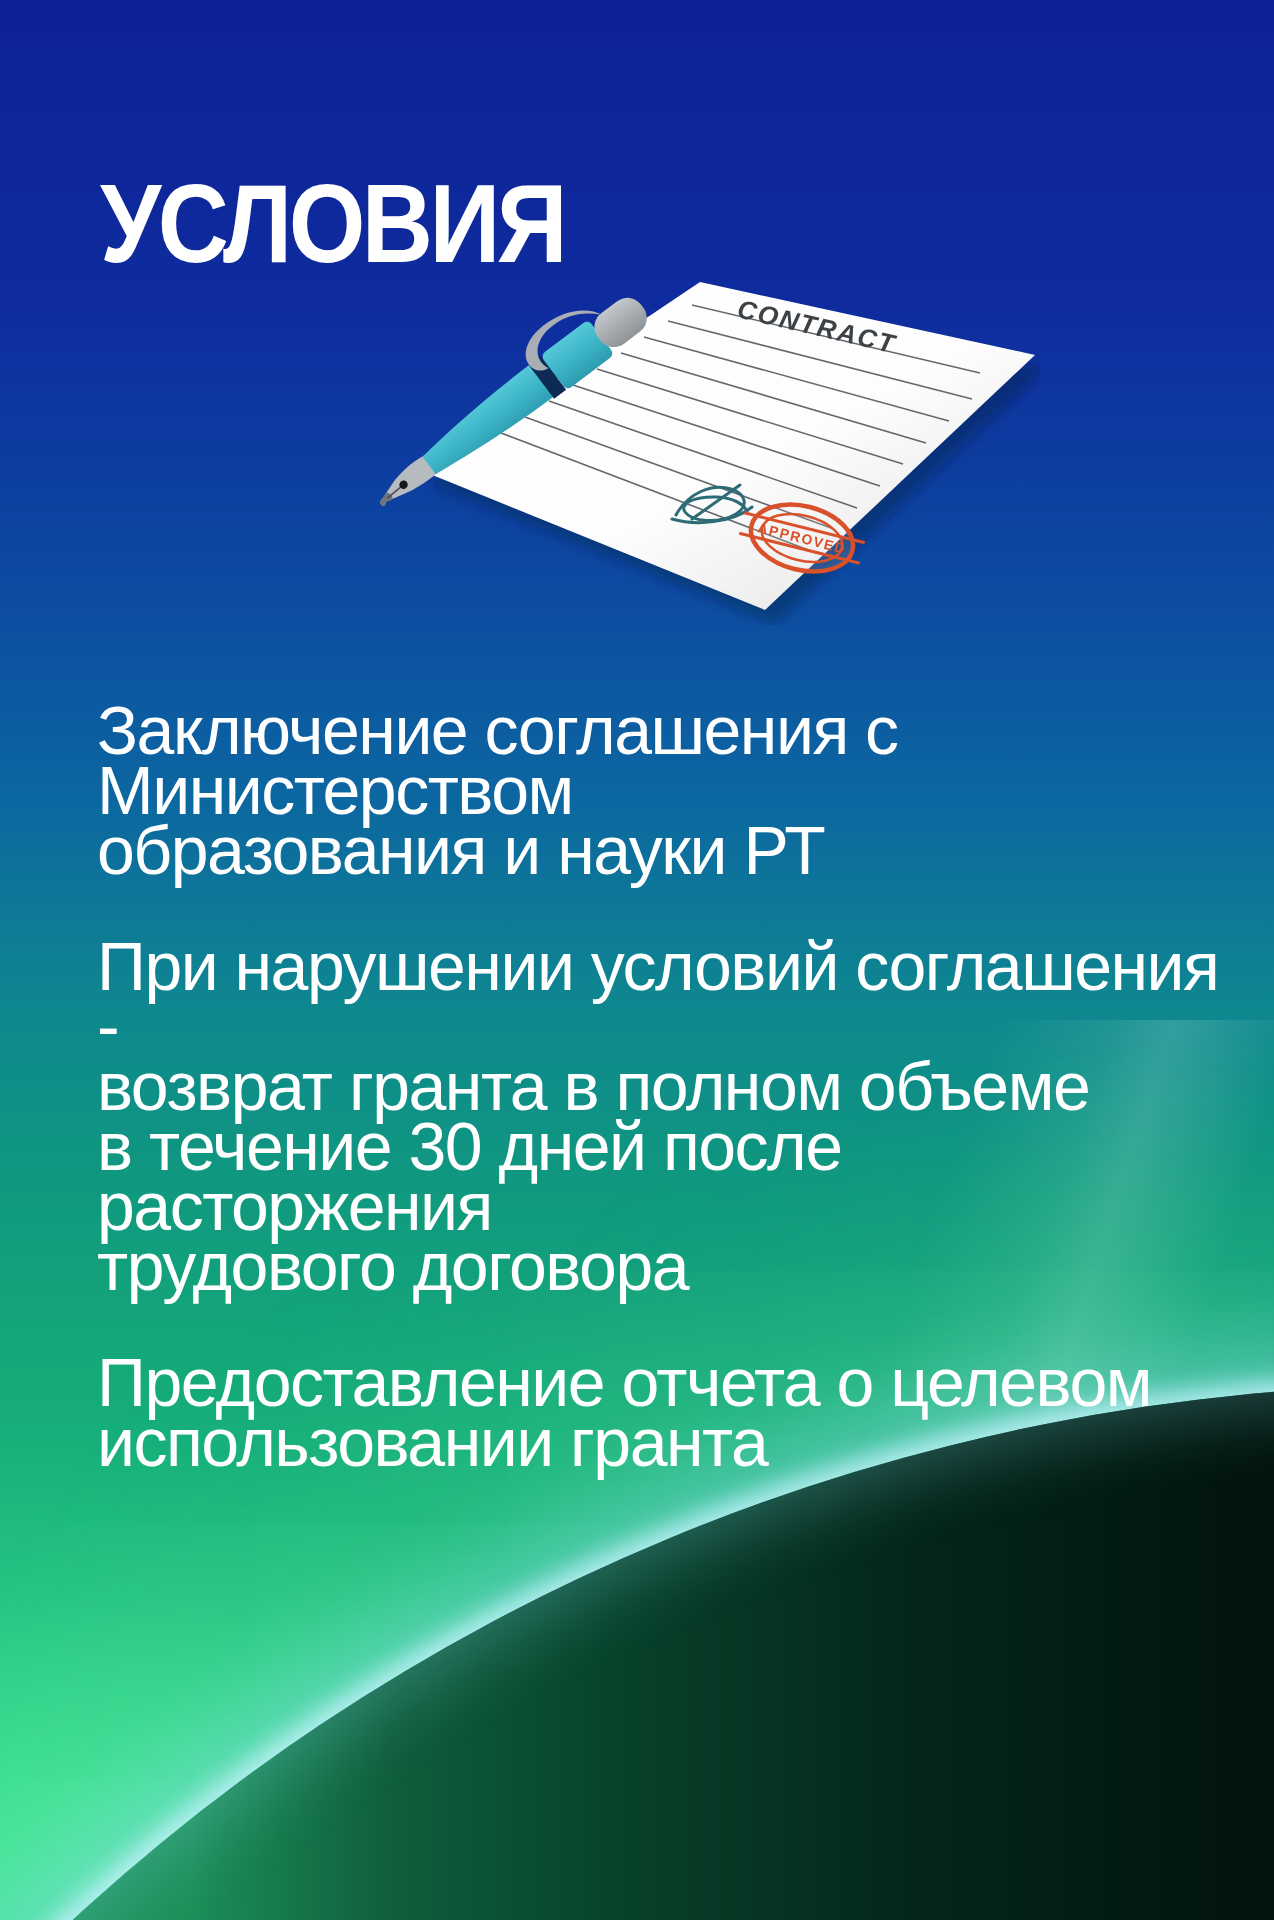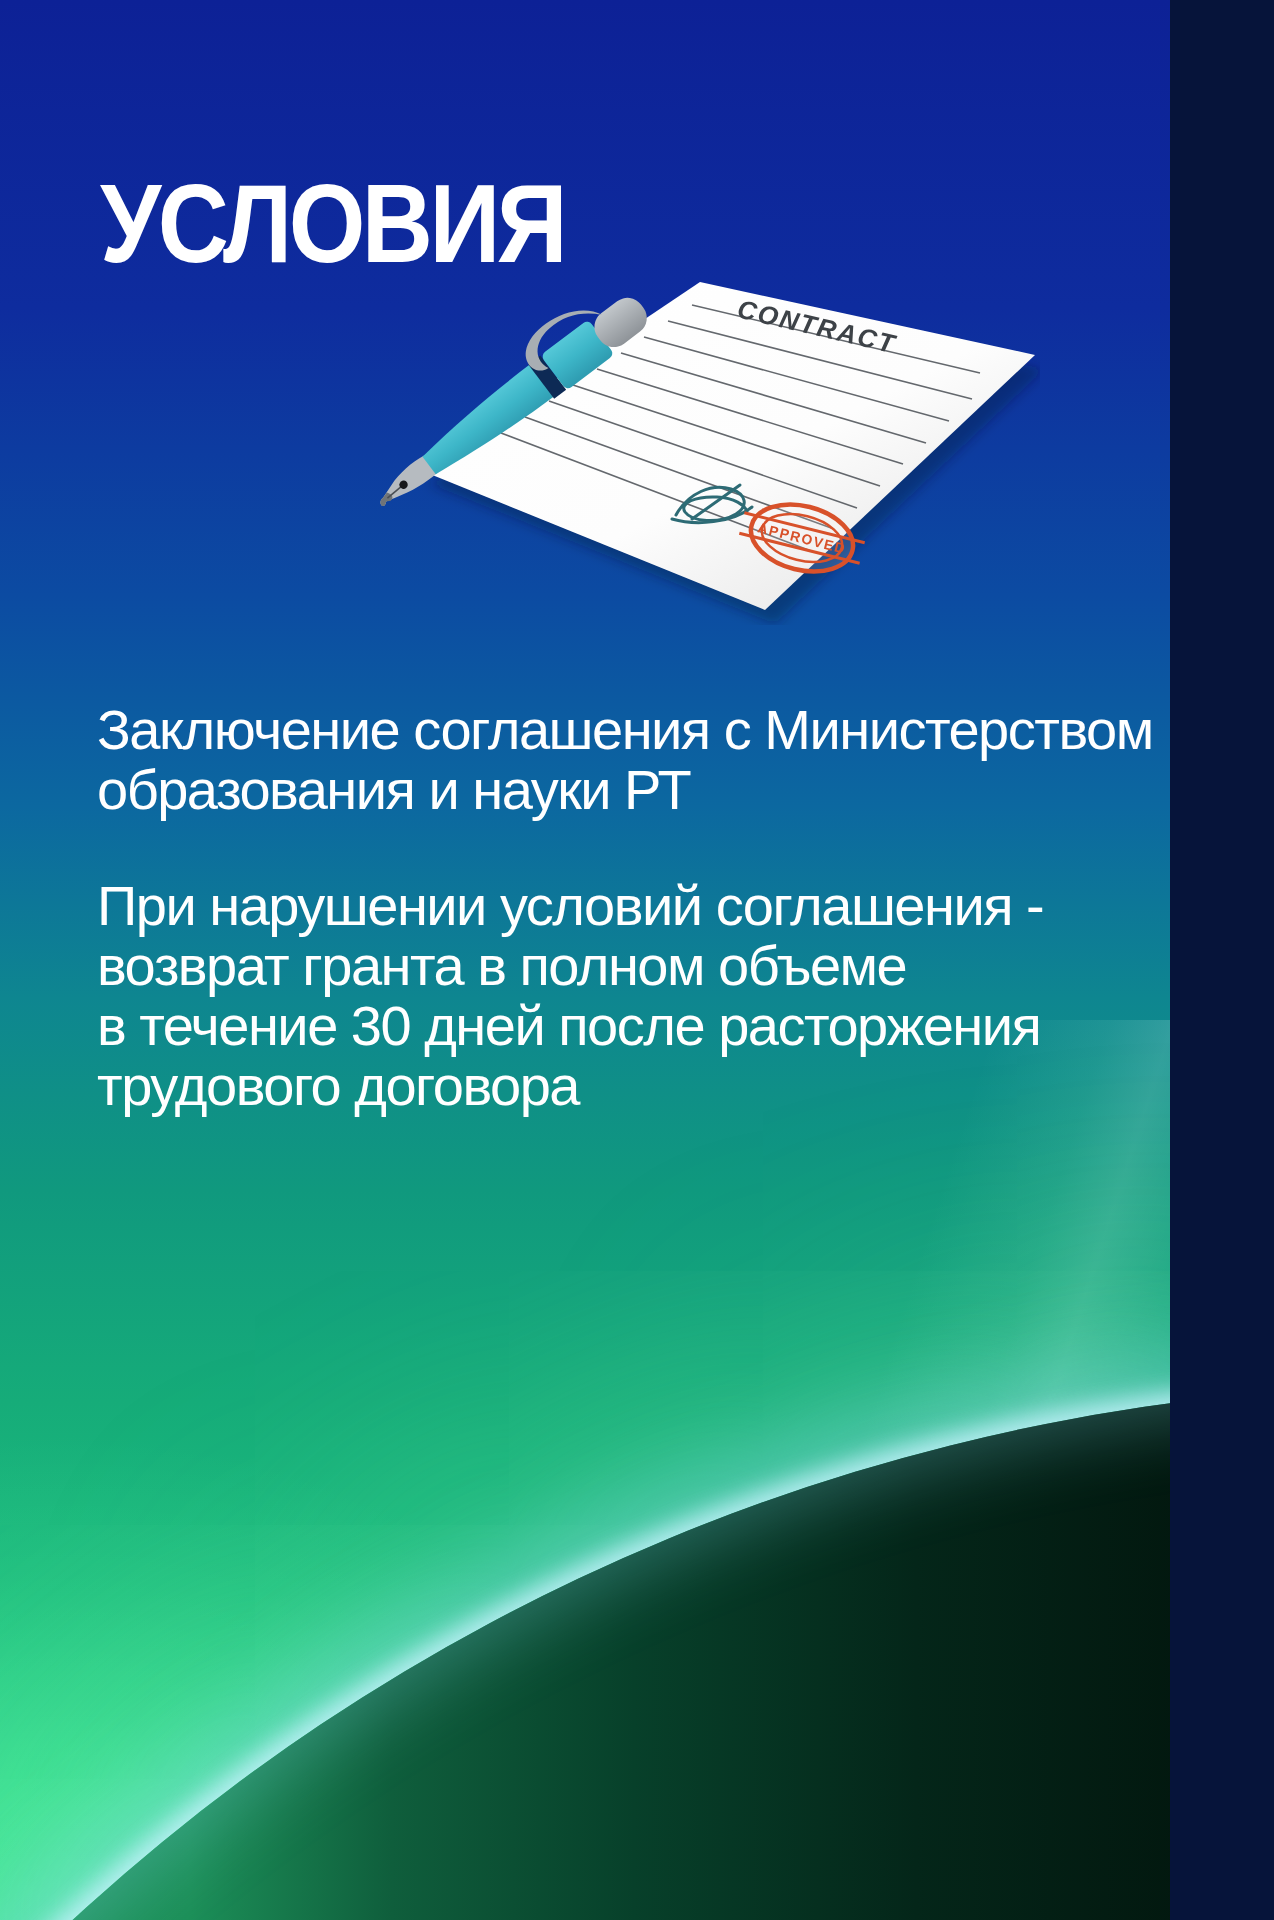--- a/index.html
+++ b/index.html
@@ -1,18 +1,18 @@
 <!DOCTYPE html>
 <html style="--bg-top: #0d2196; --bg-blue: #0c4ba2; --bg-teal: #0e8690; --bg-green: #1cbd7d; --bg-bright-green: #2ed88c; --text: #ffffff; --pen-teal: #35afc4; --stamp-orange: #d8512a; --signature: #2d6b75; --paper: #ffffff; --contract-ink: #3d4247;"><head>
 <meta charset="utf-8">
 <style>
   html,body { margin:0; padding:0; background:#06143a; }
   .slide {
     position:relative;
-    width:1170px; height:1920px;
+    width:1274px; height:1920px;
     overflow:hidden;
     font-family:"Liberation Sans","DejaVu Sans",sans-serif;
   }
   
   .bg {
     position:absolute; inset:0; z-index:0;
     background:
       radial-gradient(ellipse 950px 720px at 6% 98%, rgba(110,255,170,0.30), rgba(110,255,170,0) 62%),
       linear-gradient(180deg,
         var(--bg-top,#0d2196) 0%,
@@ -53,21 +53,21 @@
     position:absolute; left:100px; top:168px; z-index:5; margin:0;
     font-size:112px; font-weight:700; line-height:1;
     letter-spacing:-4px; color:var(--text,#ffffff);
     transform:scaleX(0.88); transform-origin:left top;
     white-space:nowrap;
   }
   .illus { position:absolute; left:340px; top:235px; width:700px; height:390px; z-index:4; }
   .content { position:absolute; left:97px; top:700px; width:1130px; z-index:5; }
   .content p {
     margin:0 0 56px 0;
-    font-size:56px; line-height:60px; letter-spacing:-1.5px;
+    font-size:68px; line-height:60px; letter-spacing:-1.5px;
     color:var(--text,#ffffff);
     white-space:pre-line;
   }
   .contract-word {
     font-style:italic; font-weight:600; font-size:26px; letter-spacing:2px;
     fill:var(--contract-ink,#3d4247);
     font-family:"Liberation Sans","DejaVu Sans",sans-serif;
   }
   .stamp-word {
     font-weight:700; font-size:14px; letter-spacing:1.5px;
@@ -158,14 +158,16 @@
     </g>
   </svg>
 
   <div class="content">
     <p>Заключение соглашения с Министерством
 образования и науки РТ</p>
     <p>При нарушении условий соглашения -
 возврат гранта в полном объеме
 в течение 30 дней после расторжения
 трудового договора</p>
+    <p>Предоставление отчета о целевом
+использовании гранта</p>
   </div>
 </div>
 
 </body></html>

